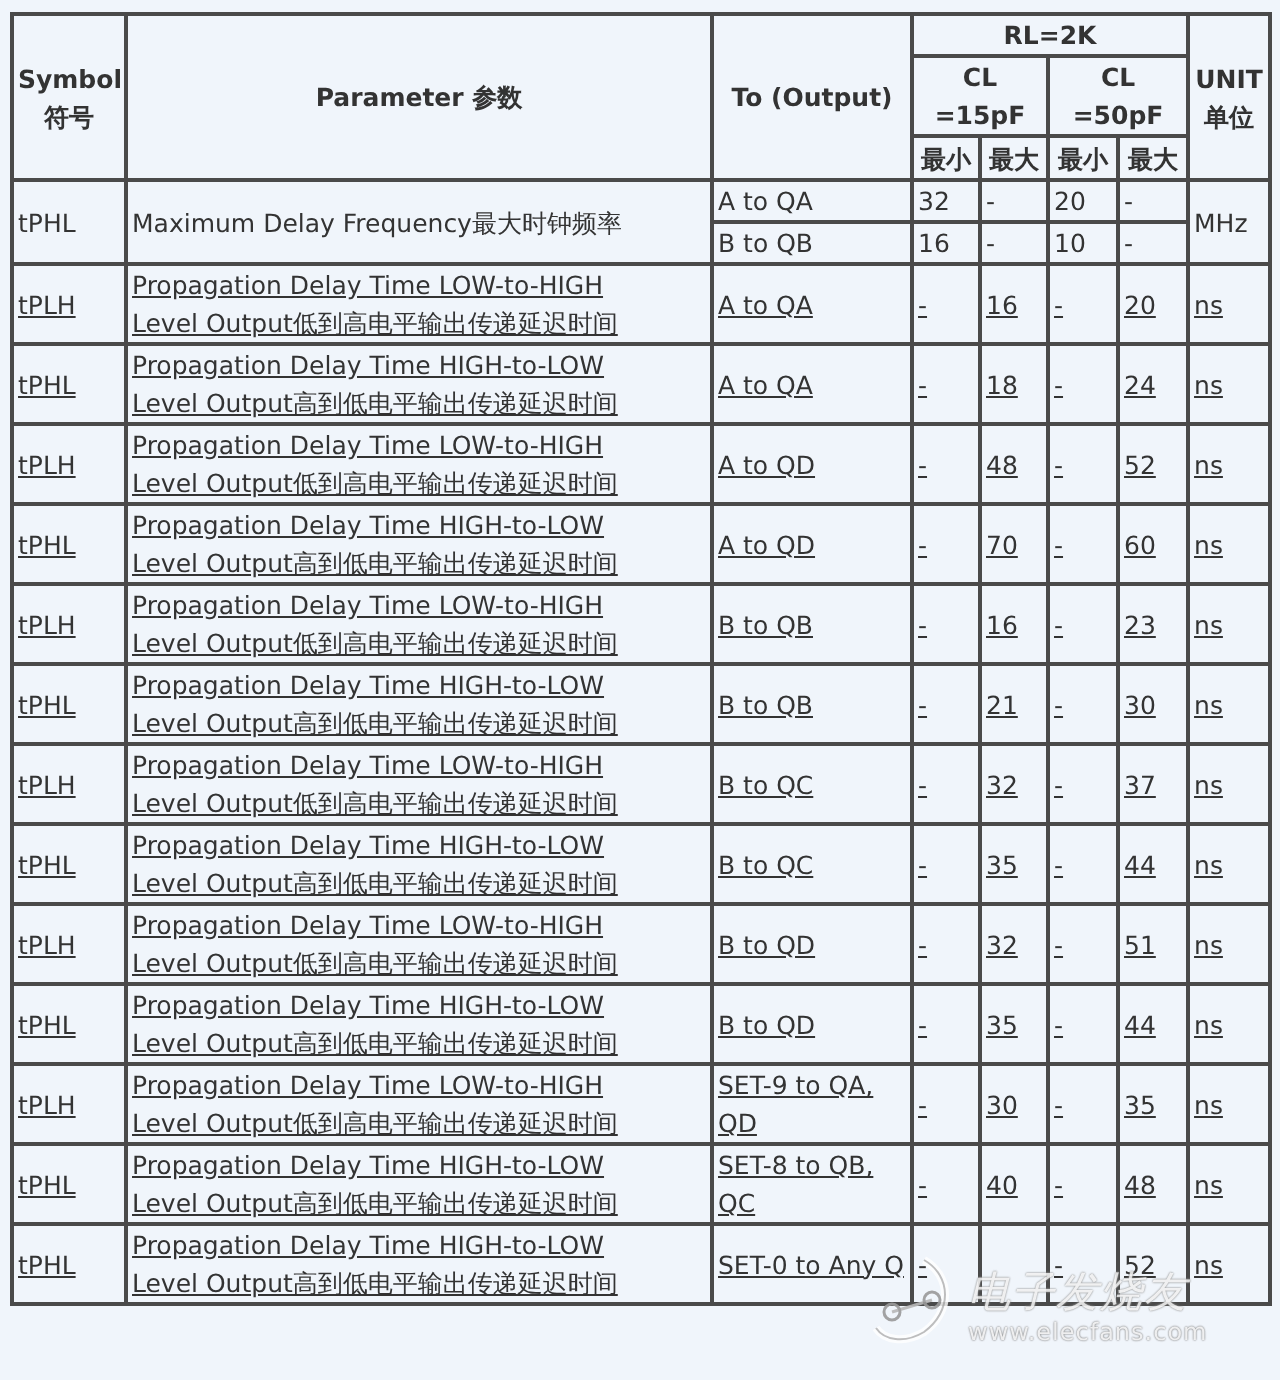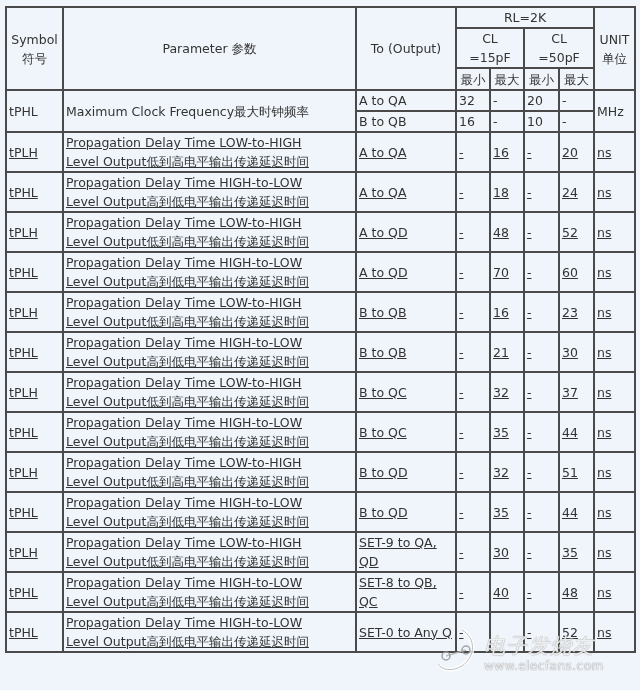--- a/index.html
+++ b/index.html
@@ -21,21 +21,21 @@
   }
   table.spec td, table.spec th {
     border: 2px solid #4a4a4a;
     padding: 0 2px;
     vertical-align: middle;
     overflow: hidden;
     white-space: nowrap;
     line-height: 19px;
   }
   table.spec th {
-    font-weight: normal;
+    font-weight: bold;
     text-align: center;
     font-size: 12.5px;
     color: #333333;
   }
   table.spec td.wrap { white-space: normal; }
   .h-rl { height: 20px; }
   .h-cl { height: 40px; }
   .h-mm { height: 22px; }
   .r-sub { height: 21px; }
   .r-std { height: 40px; text-decoration: underline; }
@@ -102,21 +102,21 @@
     <tr class="h-mm">
       <th>最小</th>
       <th>最大</th>
       <th>最小</th>
       <th>最大</th>
     </tr>
   </thead>
   <tbody>
     <tr class="r-sub">
       <td rowspan="2">tPHL</td>
-      <td rowspan="2">Maximum Clock Frequency最大时钟频率</td>
+      <td rowspan="2">Maximum Delay Frequency最大时钟频率</td>
       <td>A to QA</td>
       <td>32</td>
       <td>-</td>
       <td>20</td>
       <td>-</td>
       <td rowspan="2">MHz</td>
     </tr>
     <tr class="r-sub">
       <td>B to QB</td>
       <td>16</td>

